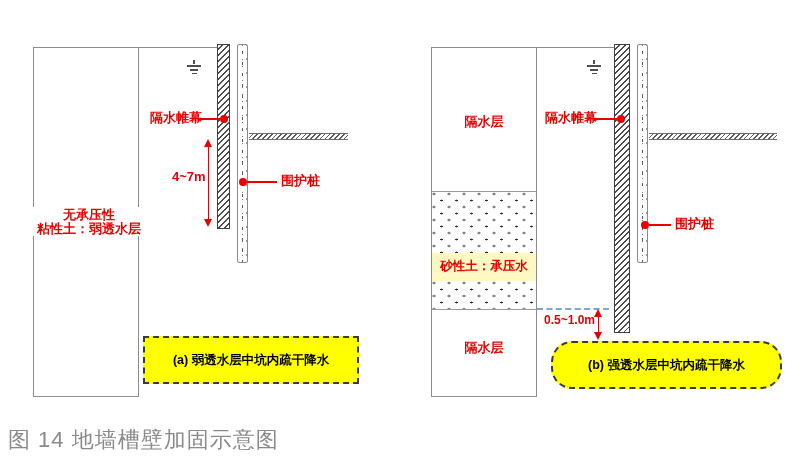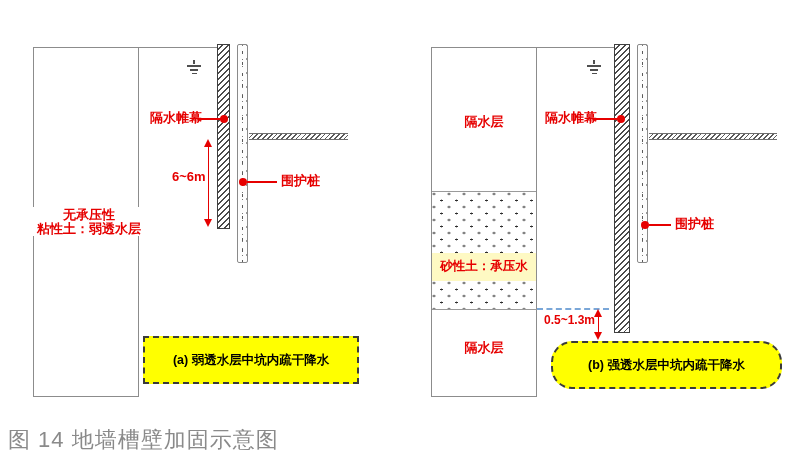--- a/index.html
+++ b/index.html
@@ -96,21 +96,21 @@
 
   <div class="red-label" style="left:150px;top:111px;">隔水帷幕</div>
   <div class="red-line" style="left:198px;top:118px;width:23px;"></div>
   <div class="red-dot" style="left:220px;top:115px;"></div>
 
   <div class="dim" style="left:204px;top:139px;height:88px;">
     <div class="ah-up"></div>
     <div class="stem"></div>
     <div class="ah-down"></div>
   </div>
-  <div class="red-label" style="left:172px;top:170px;">6~6m</div>
+  <div class="red-label" style="left:172px;top:170px;">4~7m</div>
 
   <div class="red-dot" style="left:239px;top:178px;"></div>
   <div class="red-line" style="left:247px;top:181px;width:30px;"></div>
   <div class="red-label" style="left:281px;top:174px;">围护桩</div>
 
   <div class="soil-label" style="left:30px;top:207px;width:118px;">
     <div>无承压性</div>
     <div>粘性土：弱透水层</div>
   </div>
 
@@ -153,21 +153,21 @@
   <div class="red-dot" style="left:641px;top:221px;"></div>
   <div class="red-line" style="left:649px;top:224px;width:22px;"></div>
   <div class="red-label" style="left:675px;top:217px;">围护桩</div>
 
   <div class="blue-dash" style="left:537px;top:308px;width:72px;"></div>
   <div class="dim" style="left:594px;top:309px;height:31px;">
     <div class="ah-up"></div>
     <div class="stem"></div>
     <div class="ah-down"></div>
   </div>
-  <div class="red-label" style="left:544px;top:314px;font-size:12px;">0.5~1.3m</div>
+  <div class="red-label" style="left:544px;top:314px;font-size:12px;">0.5~1.0m</div>
 
   <div class="note-box" style="left:551px;top:341px;width:231px;height:48px;border-radius:21px;">
     <div>(b) 强透水层中坑内疏干降水</div>
   </div>
 
   <div class="caption" style="left:8px;top:425px;">图 14 地墙槽壁加固示意图</div>
 
 </div>
 
 </body></html>

